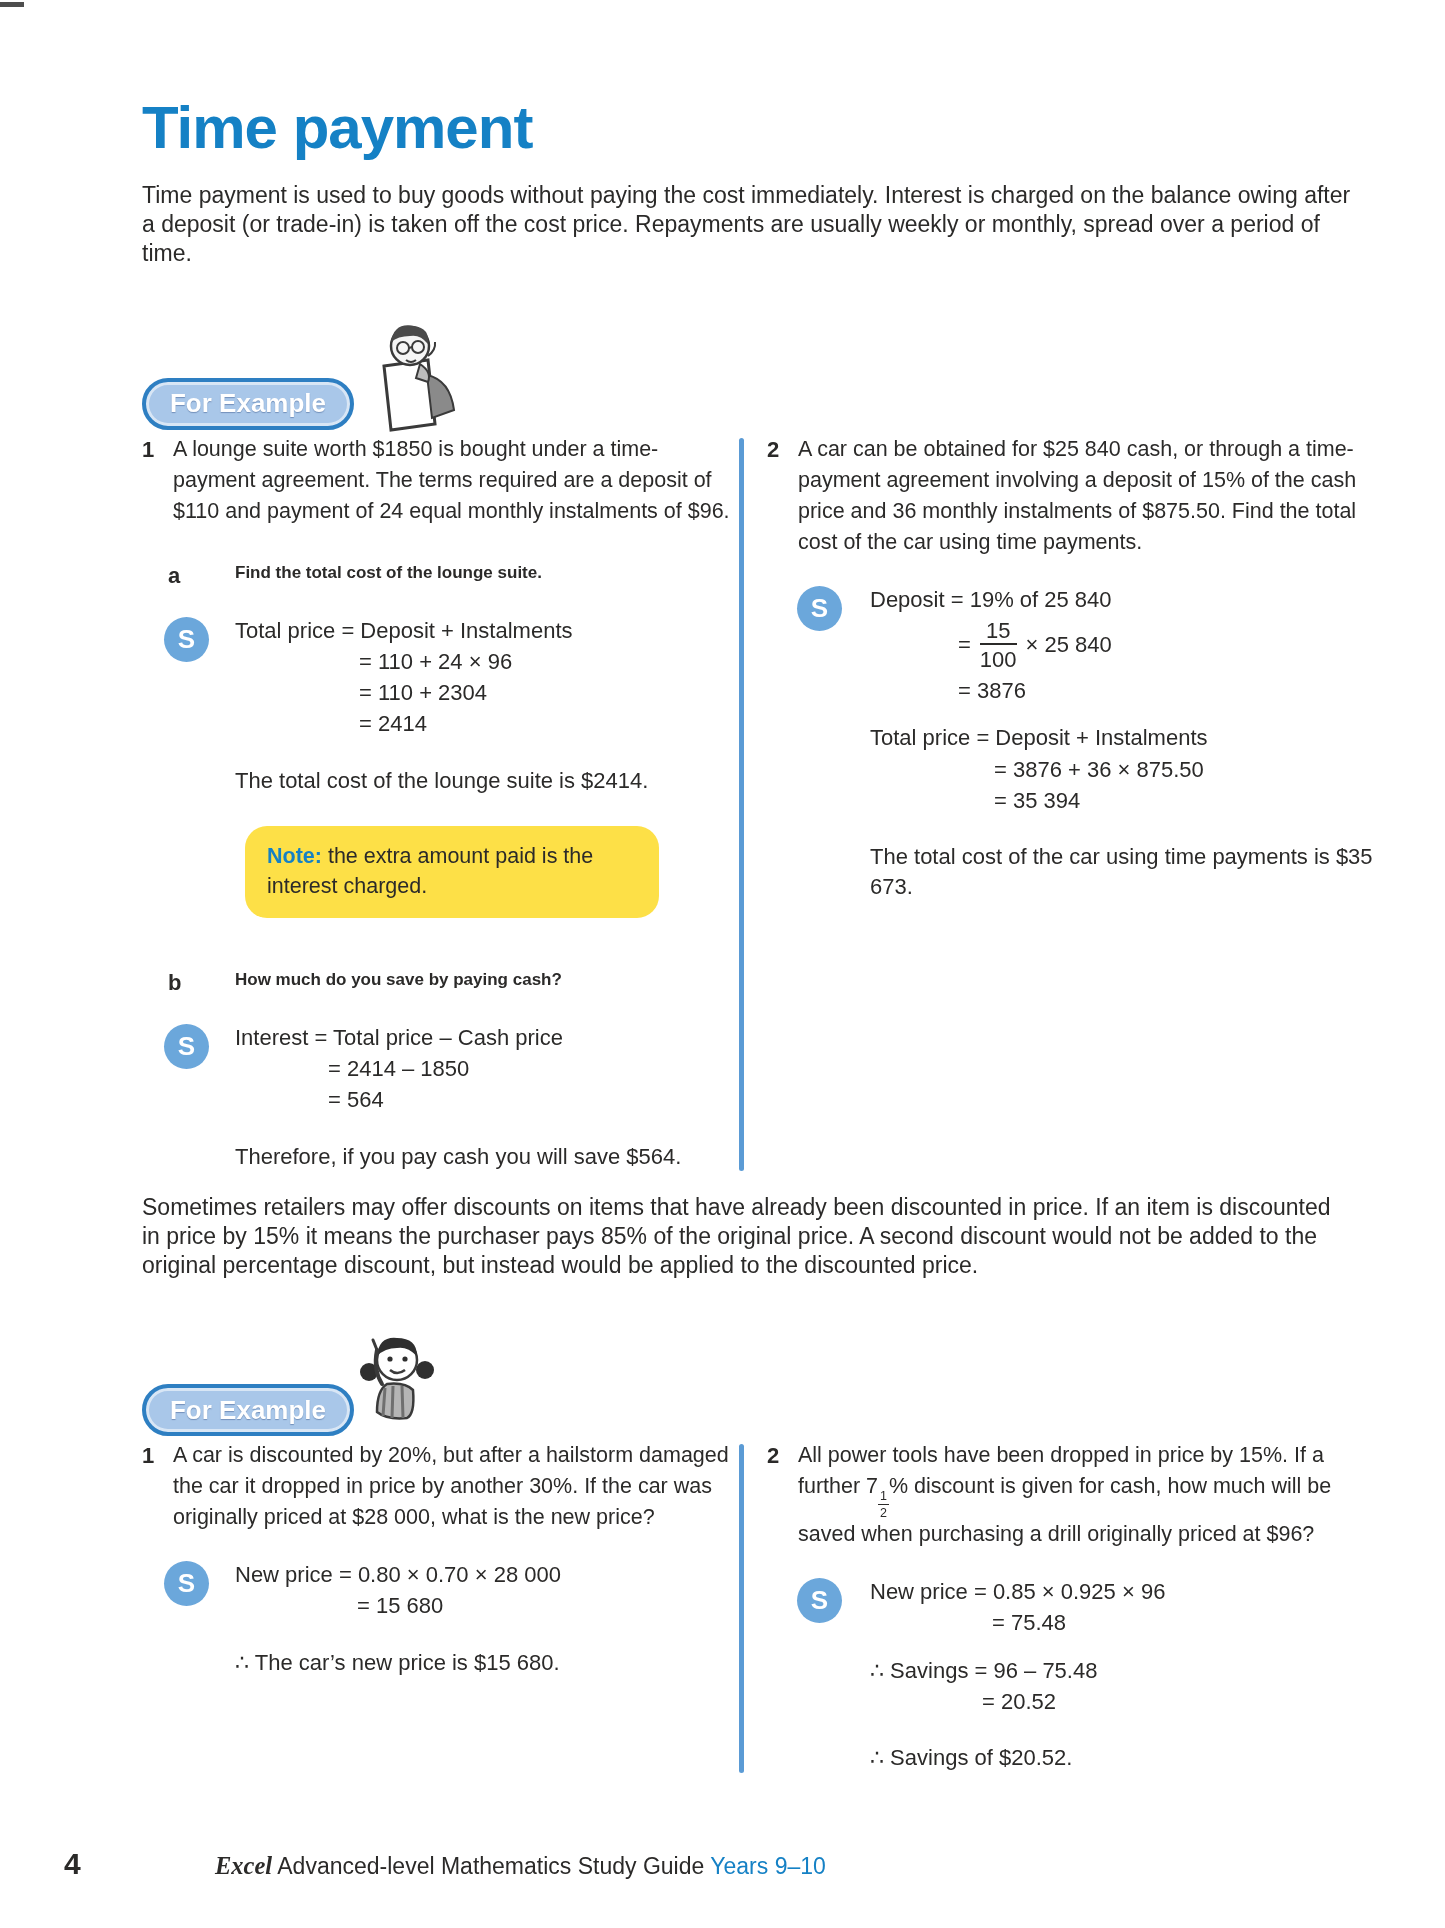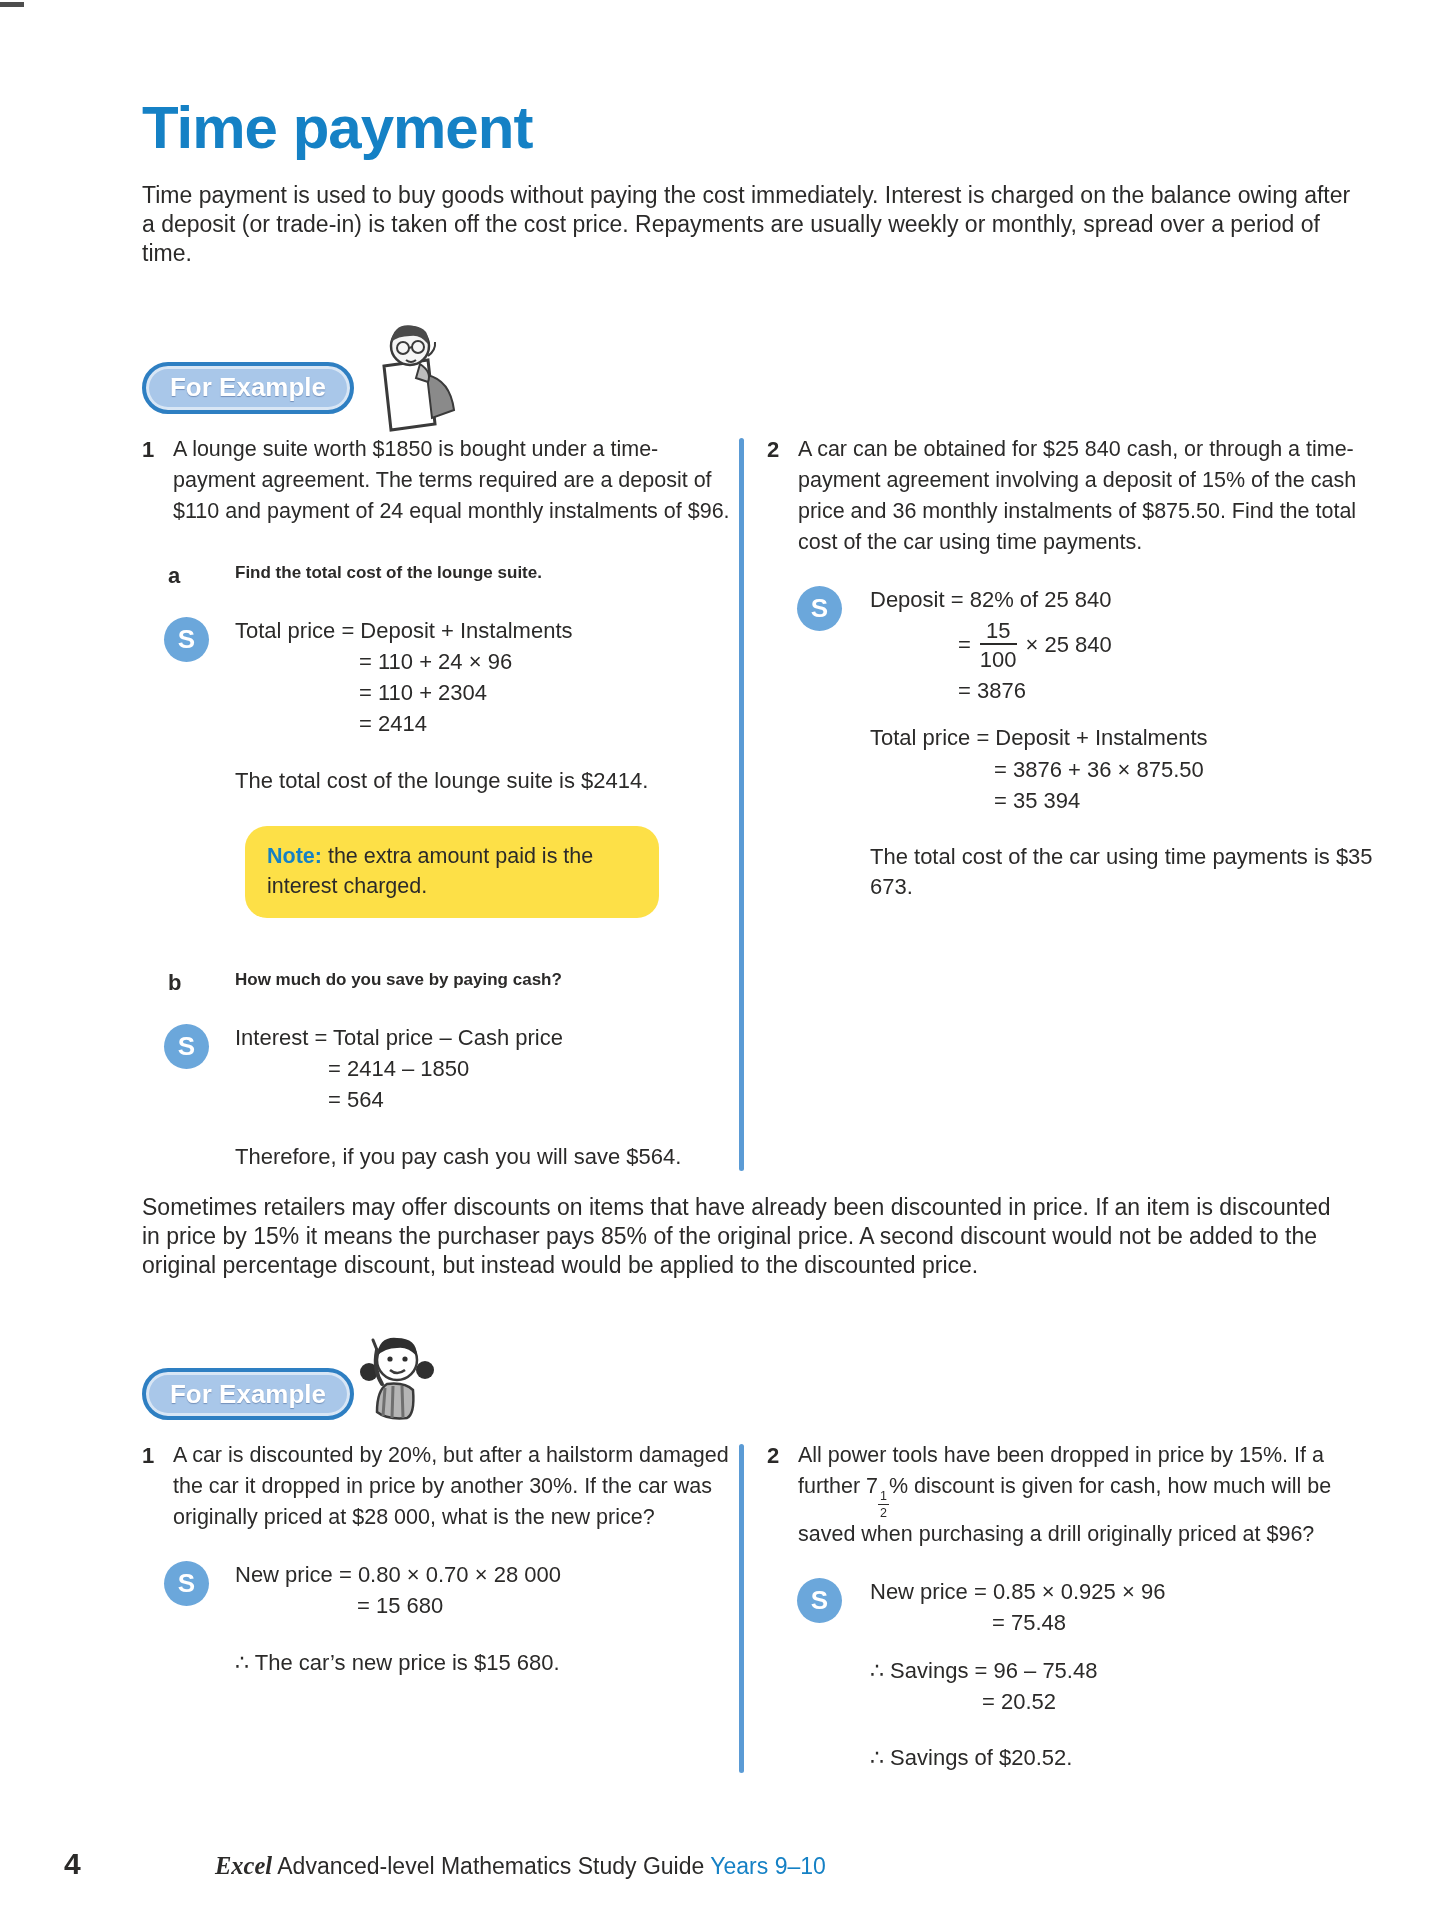--- a/index.html
+++ b/index.html
@@ -14,21 +14,21 @@
     margin:0; padding:0; font-size:60px; font-weight:700; letter-spacing:-1px;
     color:#1581c5; line-height:1.05;
   }
   .h1.first { margin-top:96px; }
   .h1.second { margin-top:74px; }
   .intro { margin:22px 0 0 0; font-size:23px; line-height:1.26; width:1210px; }
 
   
   .badge-wrap { position:relative; height:104px; margin-top:52px; }
   .pill {
-    position:absolute; left:0; top:42px; width:212px; height:52px;
+    position:absolute; left:0; top:58px; width:212px; height:52px;
     background:#a9c7e9; border:4px solid #2e7fc2; border-radius:30px;
     box-shadow: inset 0 0 0 3px rgba(255,255,255,0.55);
     display:flex; align-items:center; justify-content:center; box-sizing:border-box;
   }
   .pill-label { color:#ffffff; font-weight:700; font-size:26px; text-shadow:0 1px 1px rgba(60,90,140,.5); }
   .cartoon { position:absolute; left:190px; top:0; }
 
   
   .ex-row { display:flex; align-items:stretch; margin-top:10px; }
   .col-l { width:588px; }
@@ -166,21 +166,21 @@
 
       <div class="col-r">
         <div class="prob">
           <div class="pnum">2</div>
           <div class="ptext">A car can be obtained for $25 840 cash, or through a time-payment agreement involving a deposit of 15% of the cash price and 36 monthly instalments of $875.50. Find the total cost of the car using time payments.</div>
         </div>
 
         <div class="sol">
           <div class="sbadge">S</div>
           <div class="eqs">
-            <div class="eq">Deposit = 82% of 25 840</div>
+            <div class="eq">Deposit = 19% of 25 840</div>
             <div class="eq cont88 frac-line">
               <span>=</span>
               <span class="frac">
                 <span class="num">15</span>
                 <span class="den">100</span>
               </span>
               <span>× 25 840</span>
             </div>
             <div class="eq cont88">= 3876</div>
             <div class="eq eq-group-gap">Total price = Deposit + Instalments</div>

